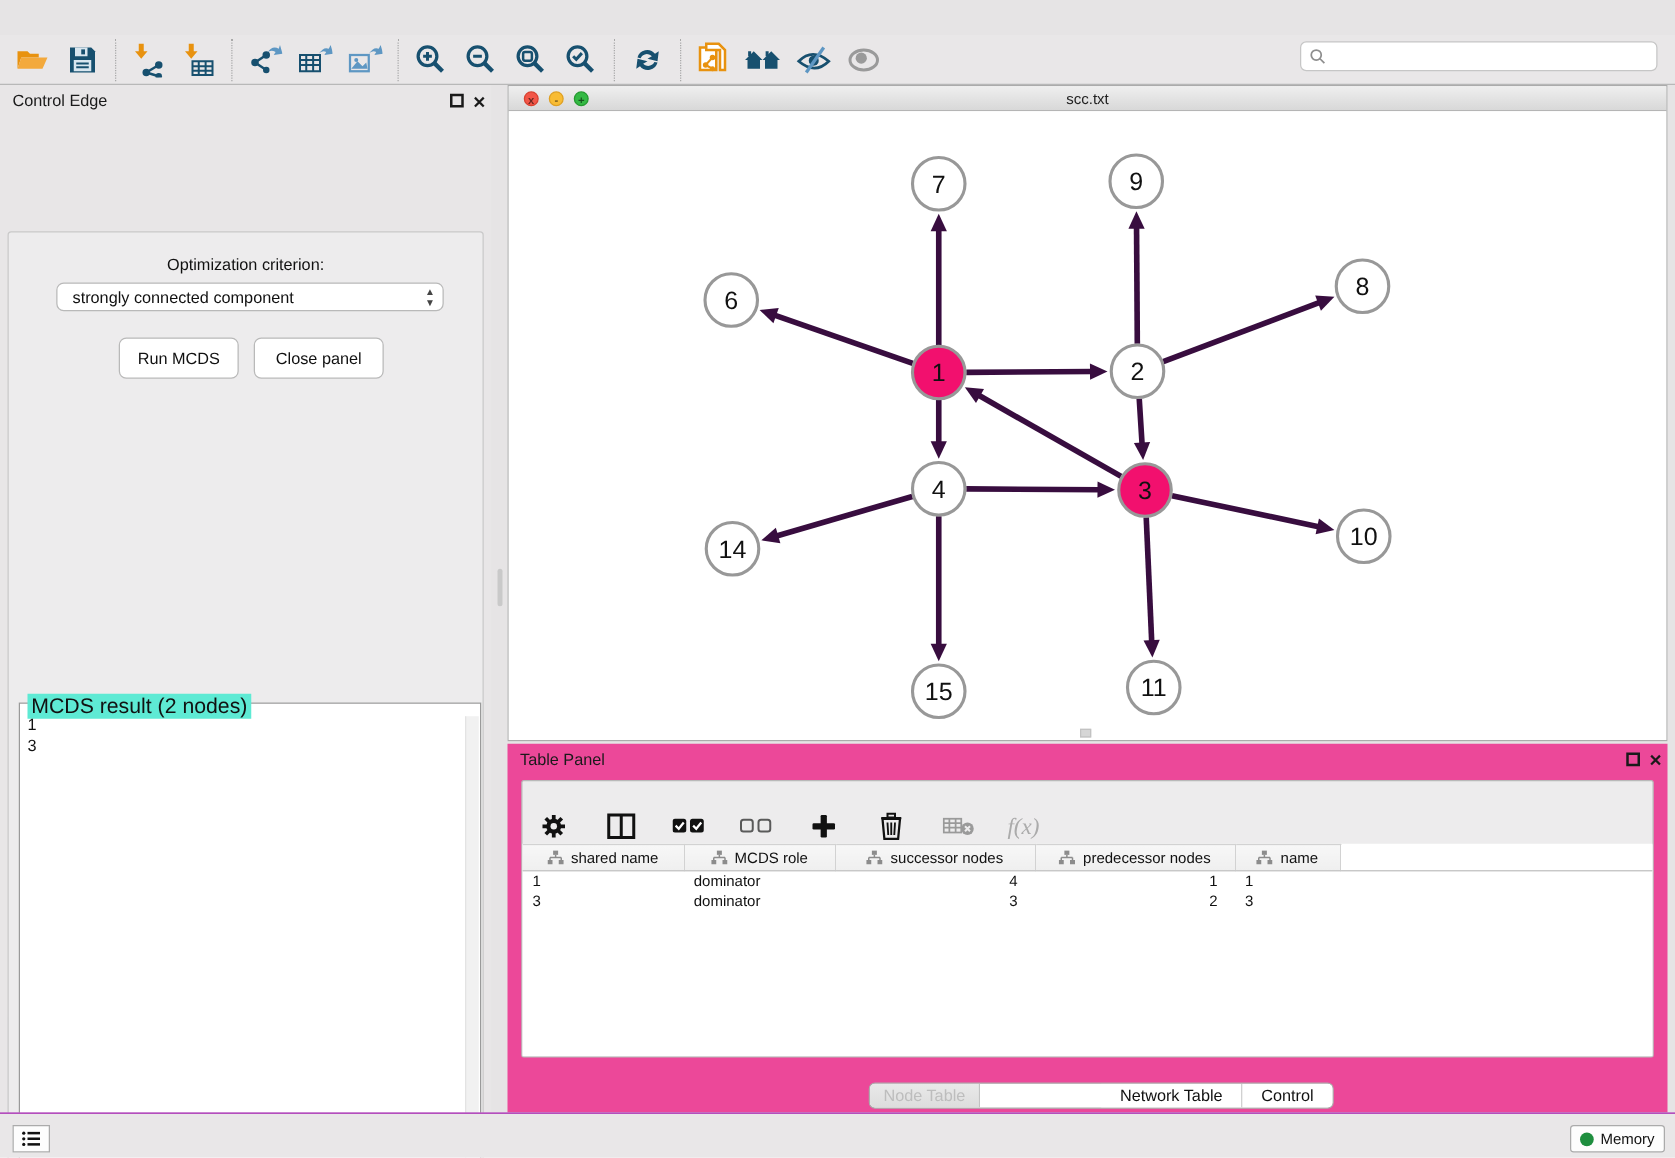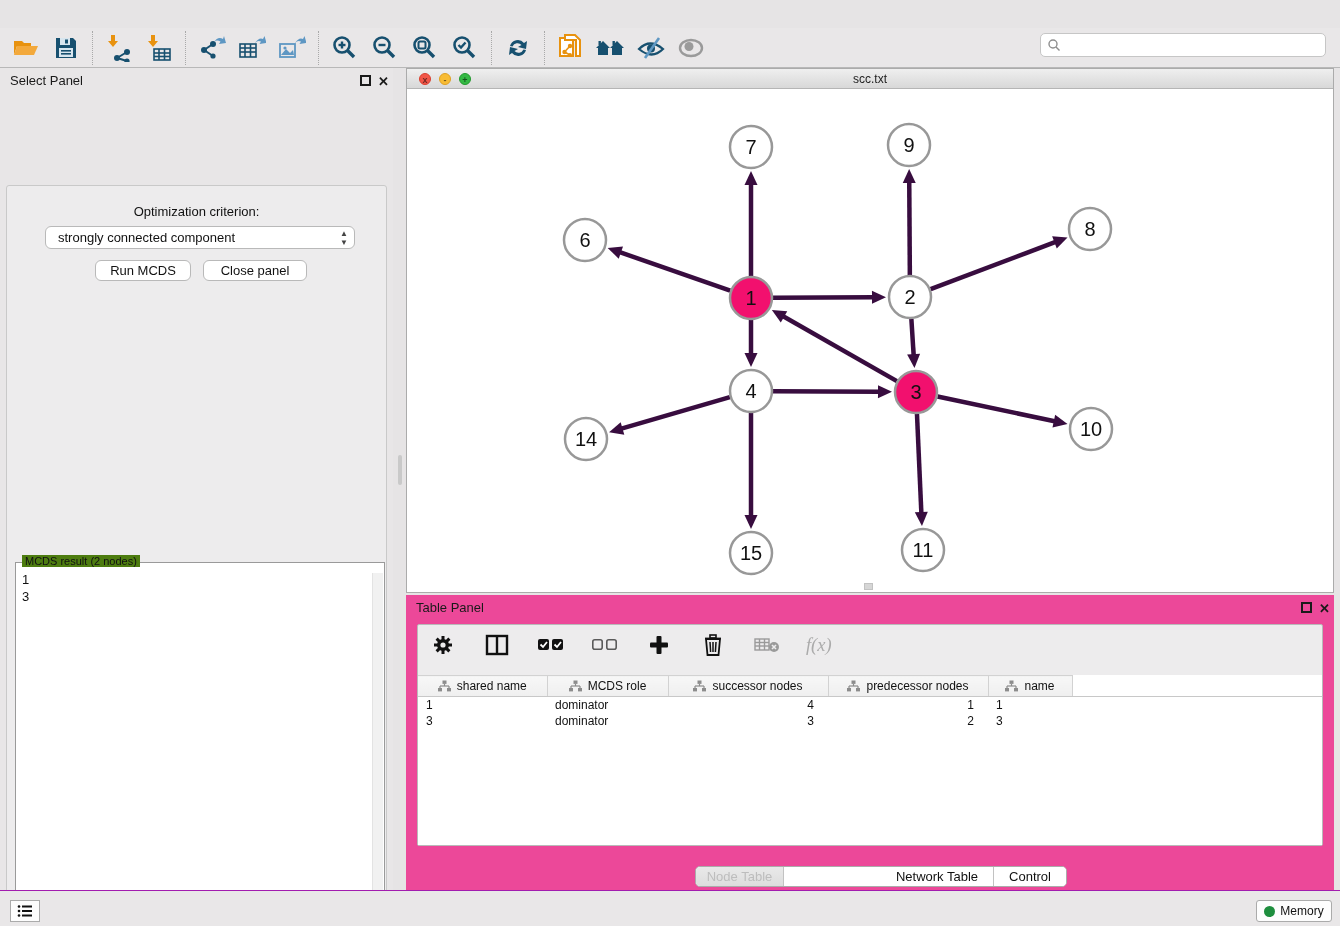--- a/index.html
+++ b/index.html
@@ -39,29 +39,29 @@
   .seg:last-child { border-right:none; }
   .seg.active { background:linear-gradient(#E9E9E9,#DDDDDD); color:#BDBDBD; }
 
   #cp-body { position:absolute; left:6px; top:117px; width:381px; height:760px;
     background:#EDECED; border:1px solid #C9C9C9; border-radius:3px; }
   #opt-label { position:absolute; left:0; top:18px; width:100%; text-align:center; font-size:13px; color:#111; }
   #opt-select { position:absolute; left:38px; top:40px; width:310px; height:23px; background:#fff;
     border:1px solid #B9B9B9; border-radius:6px; font-size:13px; color:#111;
     display:flex; align-items:center; padding-left:12px; }
   #opt-select .updown { position:absolute; right:6px; top:2px; font-size:8px; color:#444; line-height:9px; text-align:center; }
-  .cp-btn { position:absolute; top:74px; height:21px; background:#fff; border:1px solid #B9B9B9;
+  .cp-btn { position:absolute; top:84px; height:33px; background:#fff; border:1px solid #B9B9B9;
     border-radius:6px; font-size:13px; color:#111; display:flex; align-items:center; justify-content:center;text-align:right; }
   #run-btn { left:88px; width:96px; }
   #closep-btn { left:196px; width:104px; }
 
   #result-fieldset { position:absolute; left:8px; top:376px; width:370px; height:377px;
     border:1px solid #9A9A9A; background:#fff; }
-  #result-legend { position:absolute; left:6px; top:-8px; background:#4d7c0f; padding:0 3px;
-    font-size:11px; color:#111; }
+  #result-legend { position:absolute; left:6px; top:-8px; background:#5eead4; padding:0 3px;
+    font-size:17px; color:#111; }
   #result-text { position:absolute; left:6px; top:8px; width:340px; height:360px;
     font-size:13px; color:#111; line-height:17px; white-space:pre; overflow:hidden; }
   #result-scroll { position:absolute; right:1px; top:10px; width:11px; height:362px; background:#F1F1F1;
     border-left:1px solid #E3E3E3; }
 
   
   #v-grip { position:absolute; left:398px; top:455px; width:4px; height:30px; background:#C9C9C9; border-radius:2px; }
 
   
   #network-window { position:absolute; left:406px; top:68px; width:928px; height:525px;
@@ -71,21 +71,21 @@
   #net-title { position:absolute; width:100%; text-align:center; top:3px; font-size:12px; color:#222; }
   .mini-dot { position:absolute; top:4px; width:12px; height:12px; border-radius:50%;
     font-size:9px; font-weight:bold; color:rgba(0,0,0,.55); text-align:center; line-height:12px; }
   #net-canvas { position:absolute; left:0; top:20px; width:926px; height:503px; background:#fff; }
   #h-grip { position:absolute; left:457px; bottom:2px; width:9px; height:7px; background:#D6D6D6; border:1px solid #C2C2C2; }
 
   
   #table-panel { position:absolute; left:406px; top:595px; width:928px; height:295px; background:#ec4899; }
   #tp-inset { position:absolute; left:11px; top:29px; width:906px; height:222px;
     background:#EDECED; border:1px solid #B9B9B9; border-radius:2px; }
-  #tp-toolbar { position:absolute; left:8px; top:0; height:40px; display:flex; align-items:center; gap:21px; }
+  #tp-toolbar { position:absolute; left:8px; top:16px; height:40px; display:flex; align-items:center; gap:21px; }
   .tp-btn { width:33px; height:32px; display:flex; align-items:center; justify-content:center; }
   #tp-table-wrap { position:absolute; left:0px; top:50px; width:904px; height:170px; background:#fff; overflow:hidden; }
   table { border-collapse:collapse; table-layout:fixed; width:904px; font-size:12px; }
   th { height:21px; background:linear-gradient(#F7F7F7,#EFEFEF); border-top:1px solid #D2D2D2;
     border-bottom:1px solid #C8C8C8; border-right:1px solid #D2D2D2; font-weight:normal; color:#111;
     text-align:center; position:relative; }
   th .hdr-inner { display:flex; align-items:center; justify-content:center; gap:6px; }
   th.filler { background:#fff; border:none; border-bottom:1px solid #C8C8C8; }
   td { height:16px; padding:0 8px; color:#111; white-space:nowrap; overflow:hidden; }
   td.num { text-align:right; padding-right:14px; }
@@ -256,21 +256,21 @@
       <svg width="14" height="14" viewBox="0 0 14 14">
         <circle cx="6" cy="6" r="4" fill="none" stroke="#8E8E8E" stroke-width="1.4"></circle>
         <line x1="9" y1="9" x2="12.5" y2="12.5" stroke="#8E8E8E" stroke-width="1.4"></line>
       </svg>
       <input type="text" placeholder="" style="">
     </div>
   </div>
 
   <div id="control-panel">
     <div class="panel-title-row">
-      <span class="panel-title">Select Panel</span>
+      <span class="panel-title">Control Edge</span>
       <span class="float-btn" style="left:360px"></span>
       <span class="close-x" style="left:378px">✕</span>
     </div>
     <div id="cp-body">
       <div id="opt-label">Optimization criterion:</div>
       <div id="opt-select">
         <span>strongly connected component</span>
         <span class="updown">▲<br>▼</span>
       </div>
       <div class="cp-btn" id="run-btn">Run MCDS</div>

